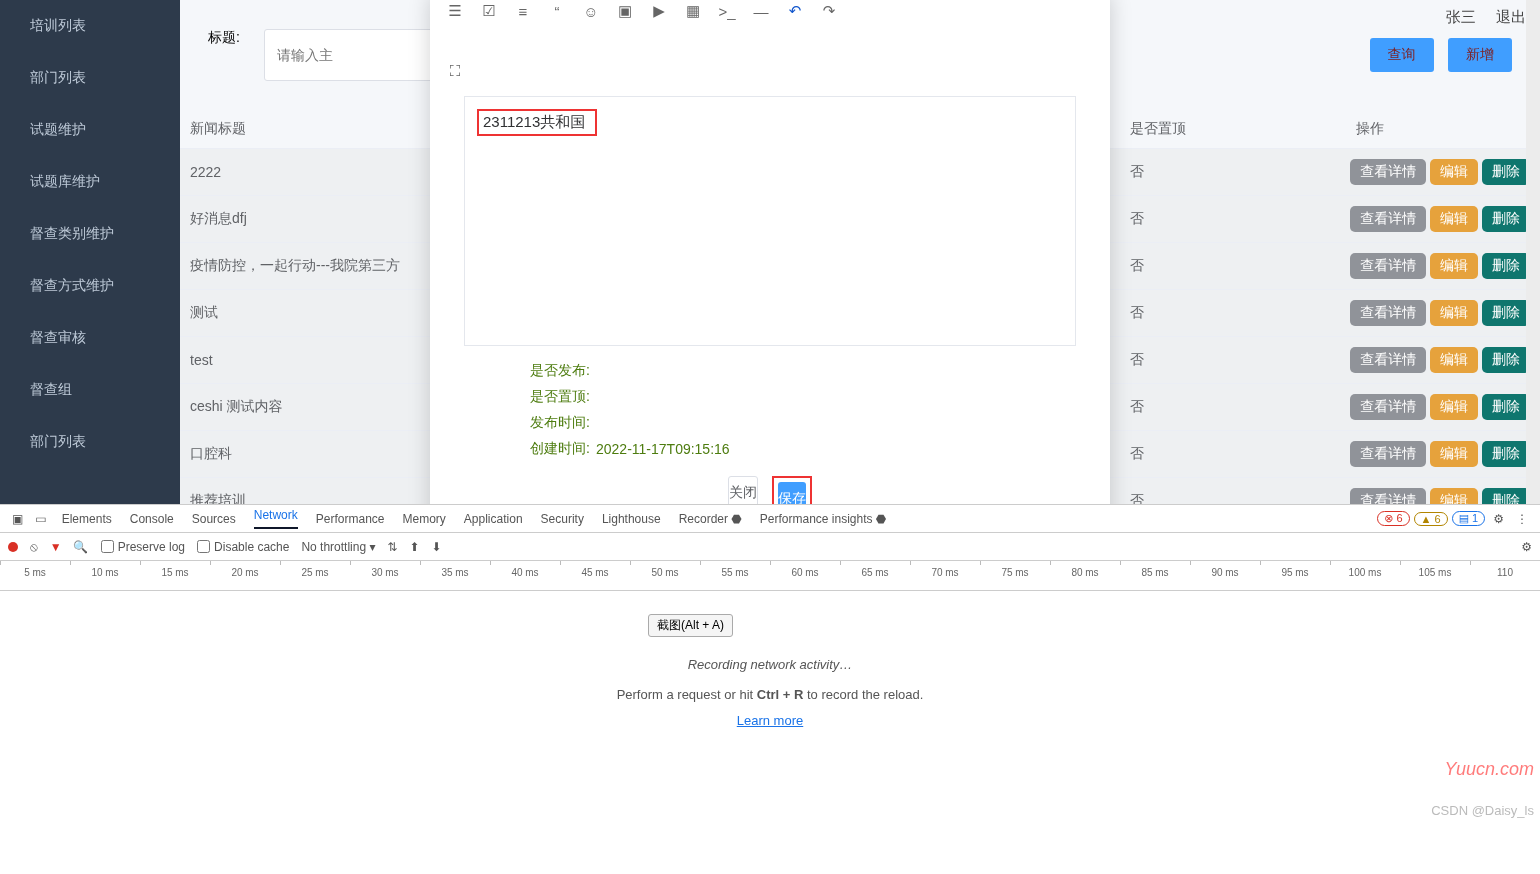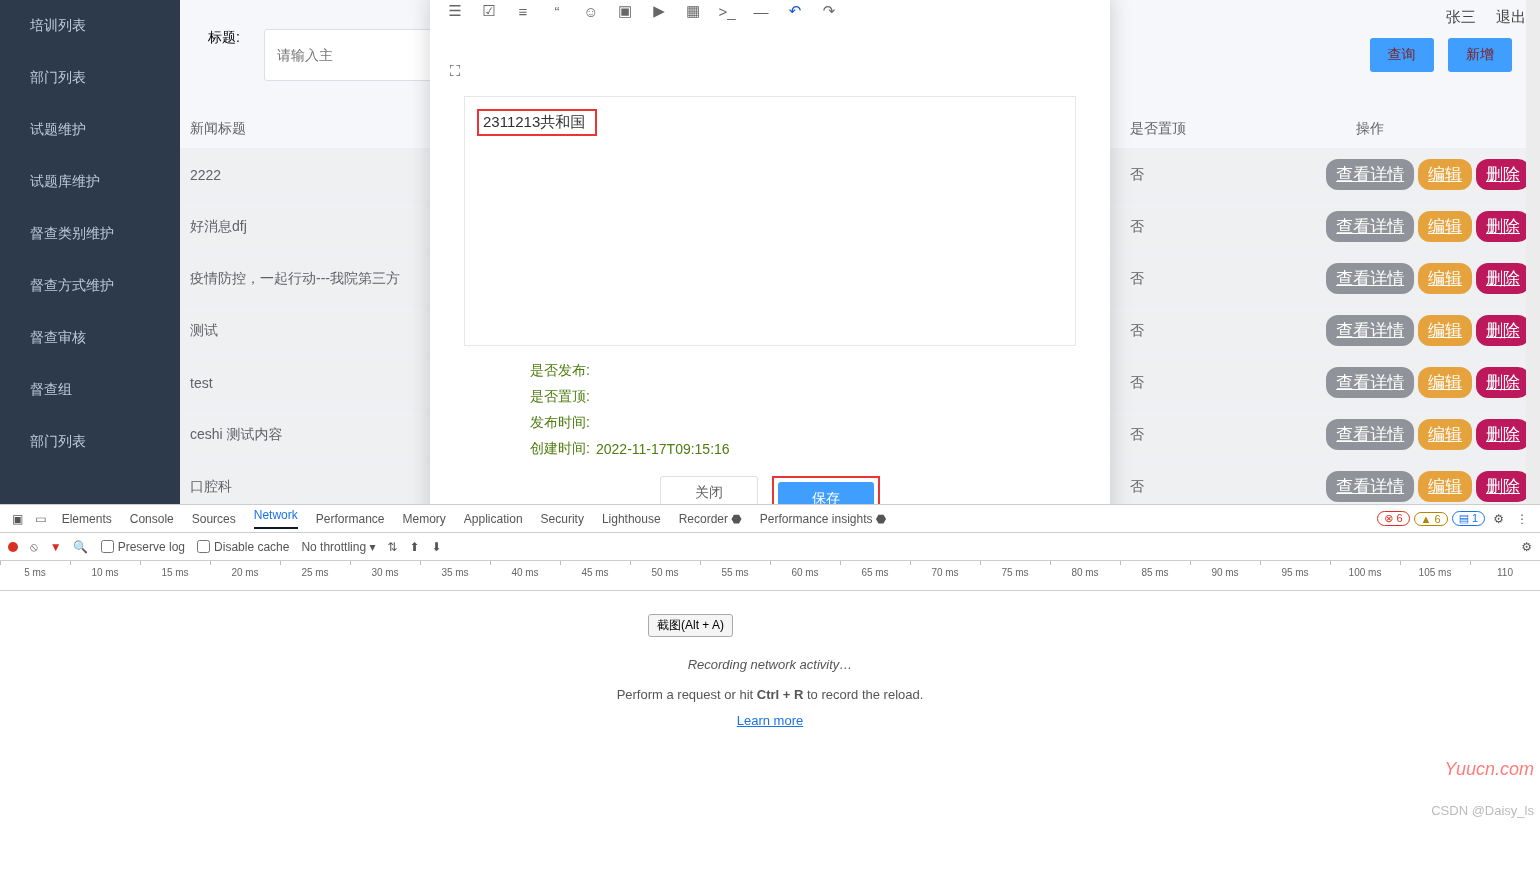--- a/index.html
+++ b/index.html
@@ -14,35 +14,35 @@
 .searchbar{background:#f5f7fa;height:110px;display:flex;align-items:center;padding:0 28px;justify-content:space-between;}
 .searchbar .left{display:flex;align-items:flex-start;}
 .searchbar label{font-size:14px;margin-right:24px;}
 .searchbar input{height:52px;width:200px;border:1px solid #dcdfe6;border-radius:3px;padding:0 12px;font-size:14px;color:#999;}
 .sbtn{height:34px;padding:0 18px;border:none;border-radius:3px;color:#7f1d1d;font-size:14px;cursor:pointer;margin-left:10px;}
 .btn-blue{background:#409eff;}
 .table{width:100%;font-size:14px;border-collapse:collapse;}
 .table th,.table td{padding:10px 10px;border-bottom:1px solid #ebeef5;text-align:left;}
 .table th{background:#f5f7fa;color:#606266;font-weight:500;}
 .table td{color:#606266;}
-.tag{display:inline-block;border:none;color:#fff;border-radius:12px;font-size:17px;padding:4px 10px;cursor:pointer;text-decoration:underline;}
+.tag{display:inline-block;border:none;color:#fff;border-radius:5px;font-size:14px;padding:4px 10px;cursor:pointer;}
 .tag-grey{background:#909399;}
 .tag-orange{background:#e6a23c;}
-.tag-red{background:#be185d;}
+.tag-red{background:#0f766e;}
 .overlay{position:absolute;top:0;left:0;width:100%;height:100%;display:flex;justify-content:center;align-items:flex-start;}
 .dialog{width:680px;background:#fff;box-shadow:0 4px 22px rgba(0,0,0,.18);border-radius:2px;margin-top:-10px;padding-bottom:18px;}
 .toolbar{display:flex;flex-wrap:wrap;padding:6px 8px 0 8px;}
 .toolbar span{display:flex;align-items:center;justify-content:center;width:34px;height:30px;color:#666;cursor:pointer;font-size:15px;}
 .editor{margin:10px 34px 12px 34px;border:1px solid #e4e7ed;height:250px;padding:12px;font-size:15px;color:#303133;position:relative;}
 .editor .inbox{border:2px solid #e33;padding:2px 10px 2px 4px;display:inline-block;}
 .form-row{display:flex;align-items:center;font-size:14px;color:#4d7c0f;padding:4px 0 4px 80px;}
 .form-row .lbl{width:80px;text-align:right;}
 .form-row .val{margin-left:6px;}
 .dlg-foot{display:flex;justify-content:center;margin-top:14px;gap:14px;}
-.dlg-btn{height:34px;padding:0 34px;border-radius:3px;font-size:14px;cursor:pointer;}
+.dlg-btn{height:34px;padding:0 0;border-radius:3px;font-size:14px;cursor:pointer;}
 .b-close{background:#fff;border:1px solid #dcdfe6;color:#606266;}
 .b-save{background:#409eff;border:none;color:#fff;}
 .savewrap{border:2px solid #e33;padding:4px;}
 
 .devtools{flex:1;display:flex;flex-direction:column;border-top:1px solid #ccc;font-size:12px;background:#fff;}
 .dt-tabs{height:28px;display:flex;align-items:center;border-bottom:1px solid #ccc;padding:0 6px;}
 .dt-tabs .ic{margin:0 6px;color:#555;cursor:pointer;}
 .dt-tabs .tab{margin:0 9px;color:#555;cursor:pointer;}
 .dt-tabs .tab.active{color:#1a73e8;border-bottom:2px solid #0f172a;padding-bottom:5px;}
 .dt-tabs .sp{flex:1;}

